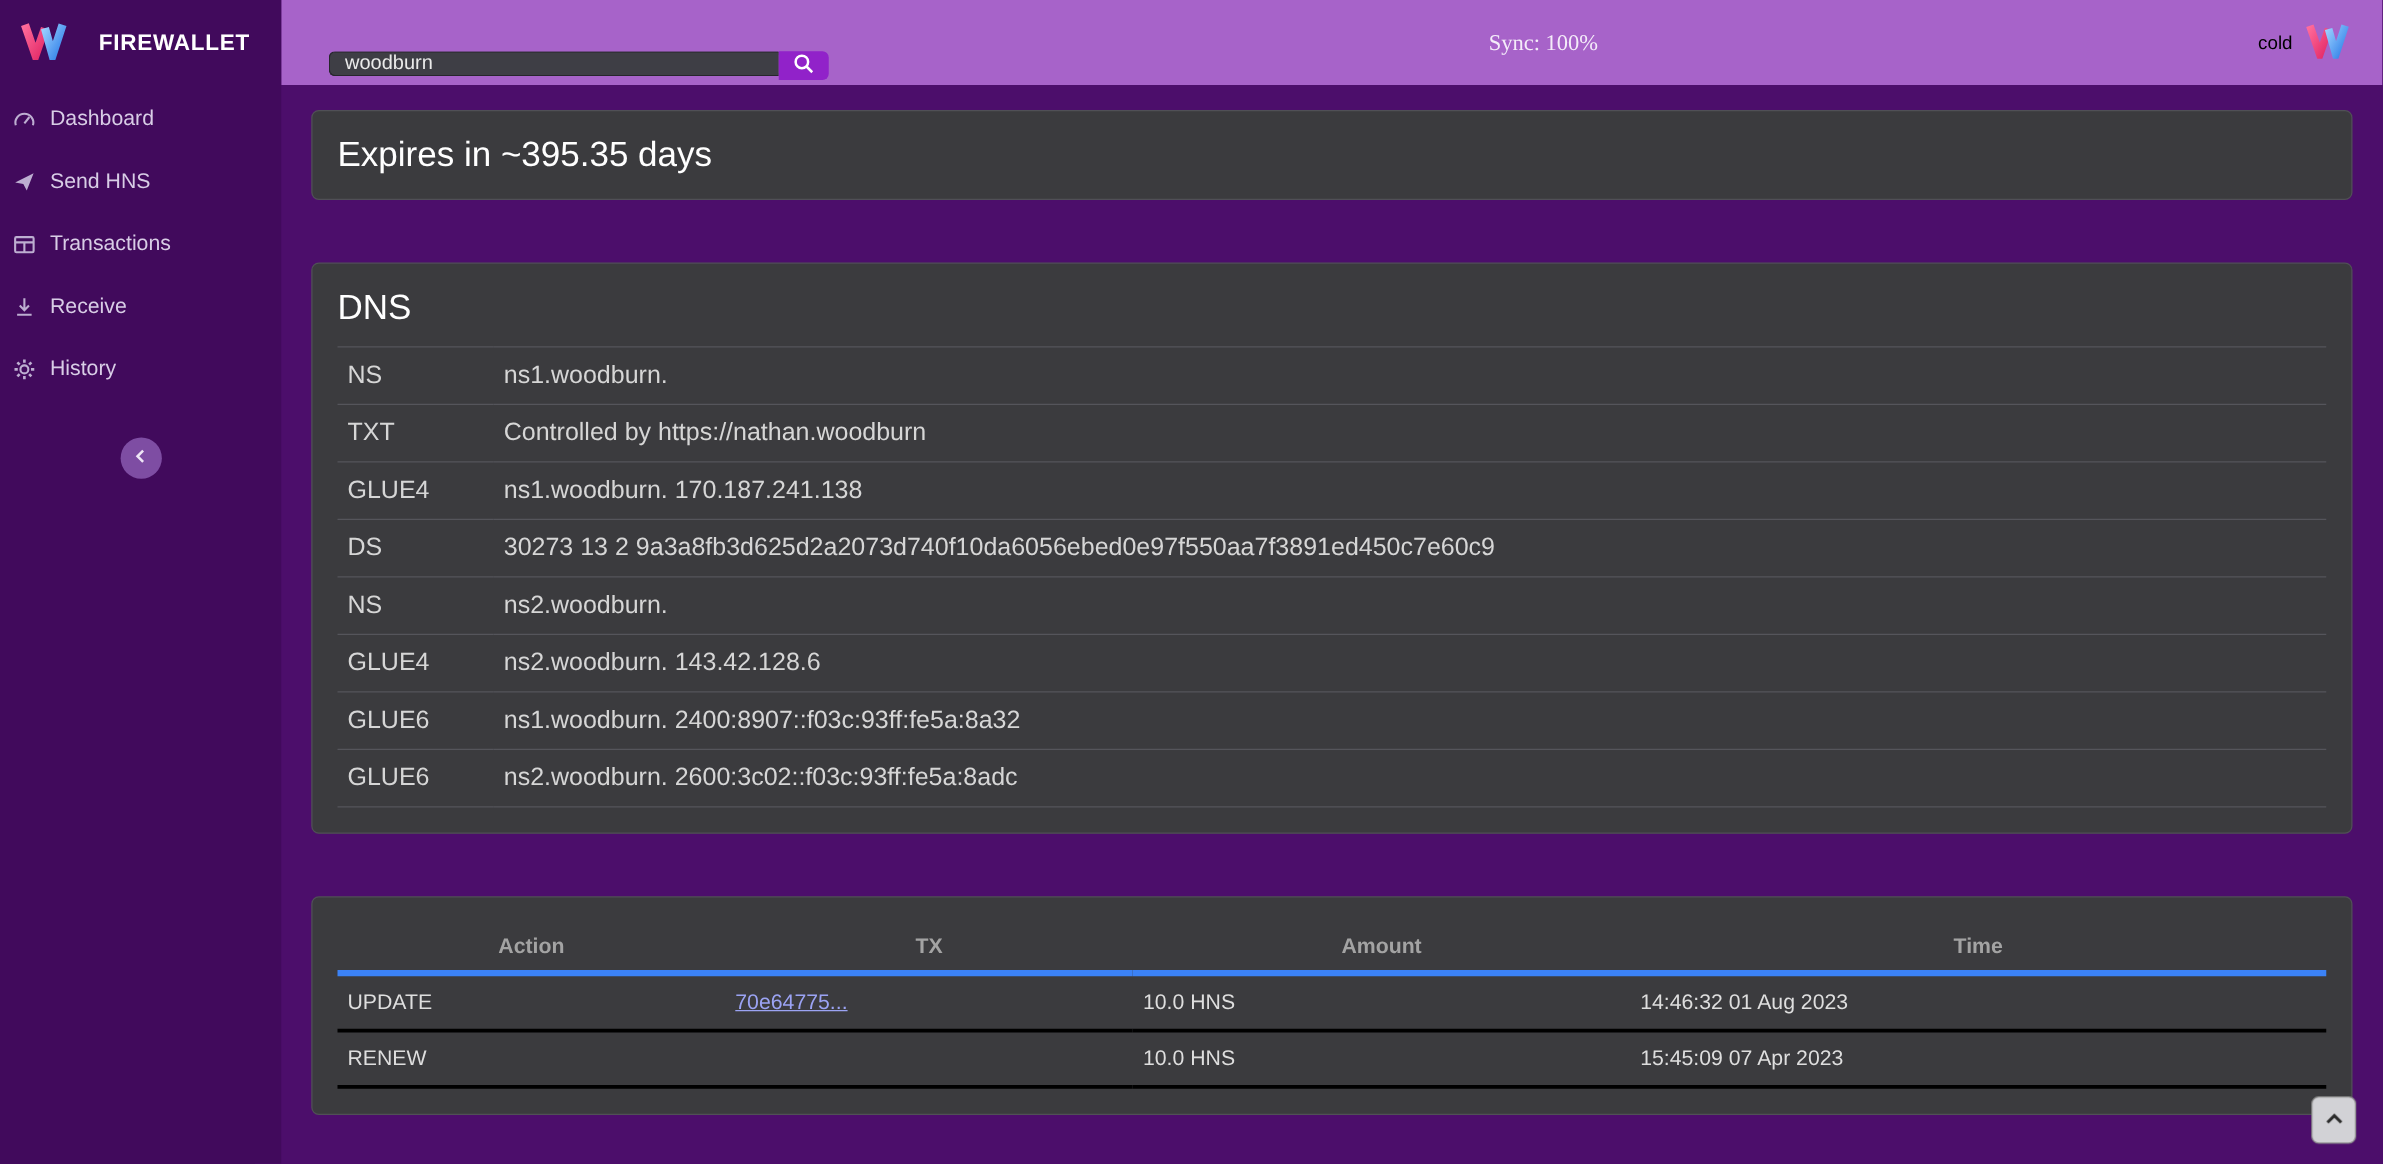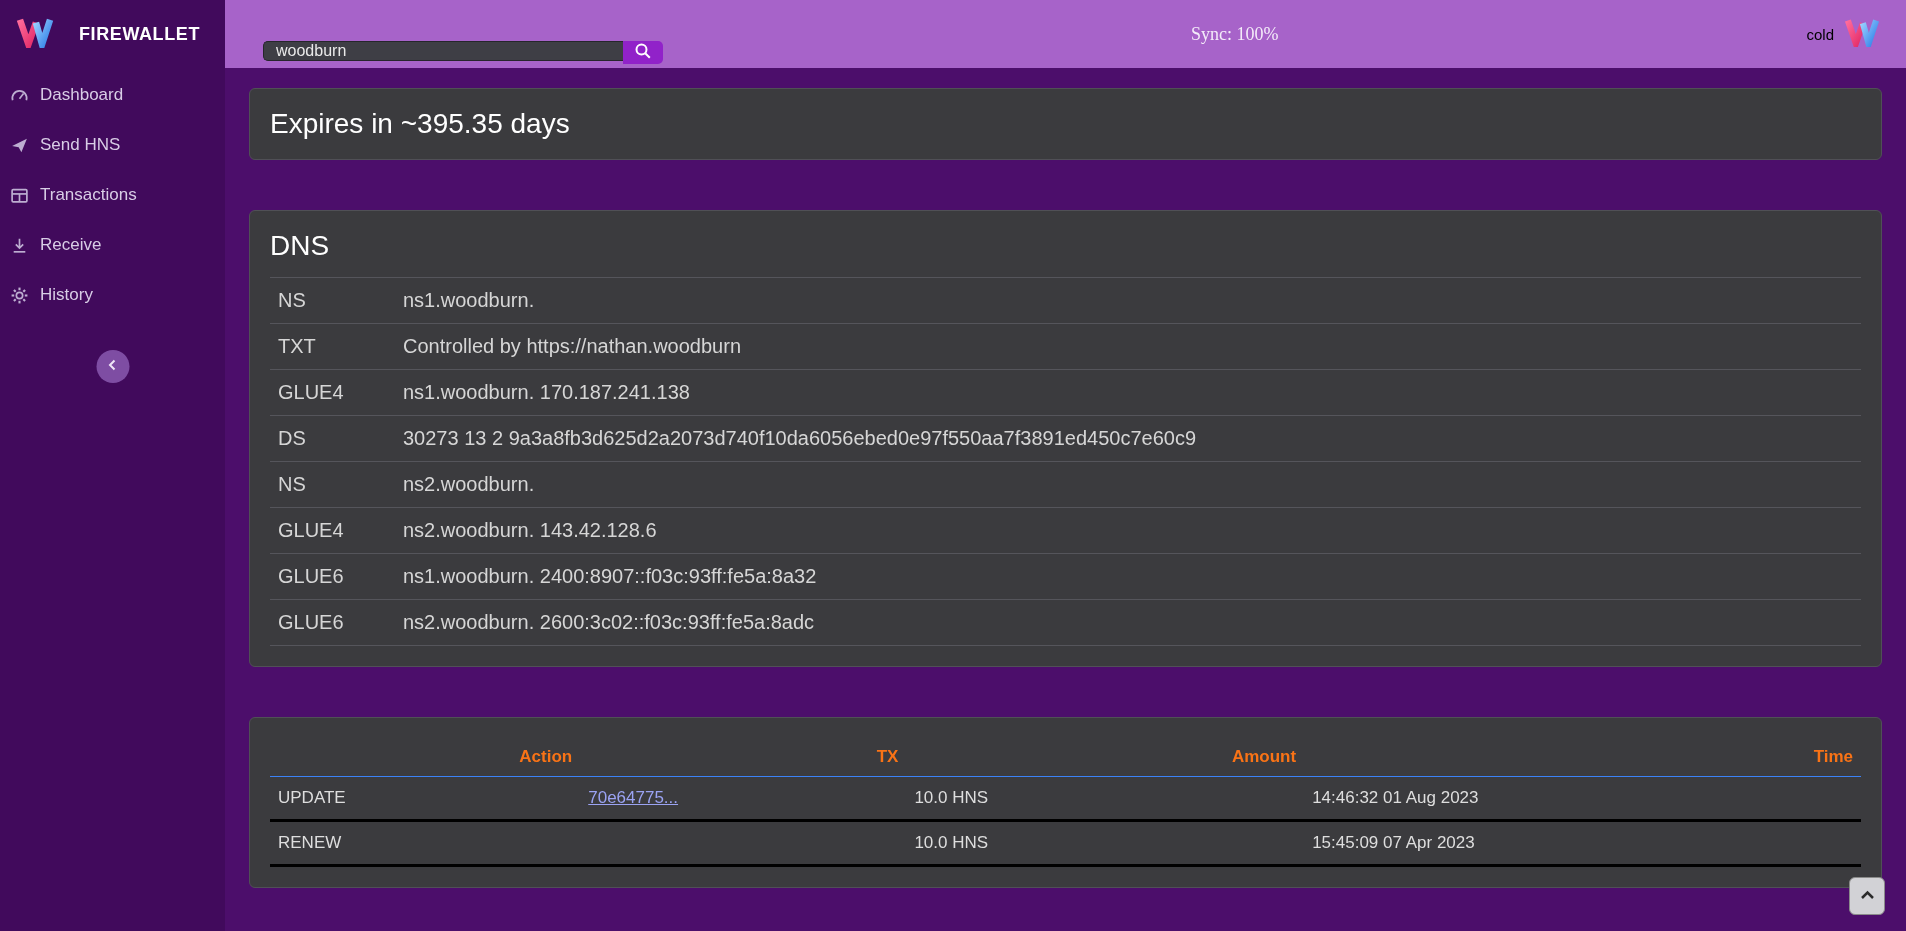--- a/index.html
+++ b/index.html
@@ -66,21 +66,21 @@
 
   .card-title { margin: 0 0 16px; font-size: 28px; line-height: 30px; font-weight: 400; color: #ffffff; }
 
   table.records { width: 100%; border-collapse: collapse; font-size: 20px; color: #d6d6d6; }
   .records td { padding: 11px 8px; border-top: 1px solid #55555b; }
   .records tr:last-child td { border-bottom: 1px solid #55555b; }
   .records td.rtype { width: 125px; }
 
   .history-card .card-title { margin-bottom: 4px; }
   table.history { width: 100%; border-collapse: collapse; font-size: 17px; color: #dedede; }
-  .history th { text-align: right; color: #f97316; font-weight: 700; padding: 9px 8px; border-bottom: 1px solid #3b82f6; }
+  .history th { text-align: center; color: #a3a3a3; font-weight: 700; padding: 9px 8px; border-bottom: 5px solid #3b82f6; }
   .history td { padding: 11px 8px; border-bottom: 3px solid #000000; }
   .tx-link { color: #9ba3f3; text-decoration: underline; cursor: pointer; }
 
   .scroll-top {
     position: fixed; right: 21px; bottom: 16px; width: 36px; height: 38px;
     background: #d2d2d6; border: 1px solid #8a8a8a; border-radius: 6px;
     display: flex; align-items: center; justify-content: center; cursor: pointer;
   }
 </style>
 </head>

